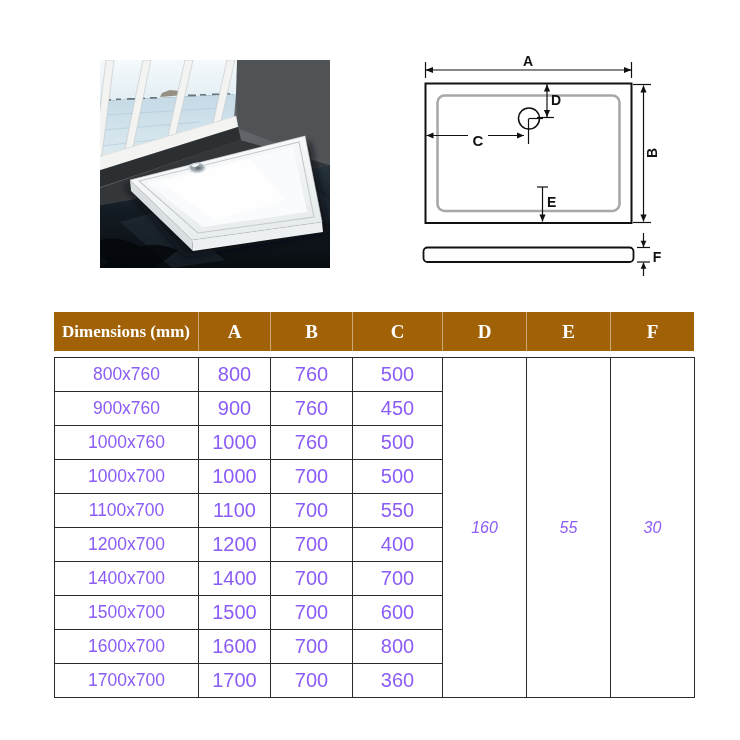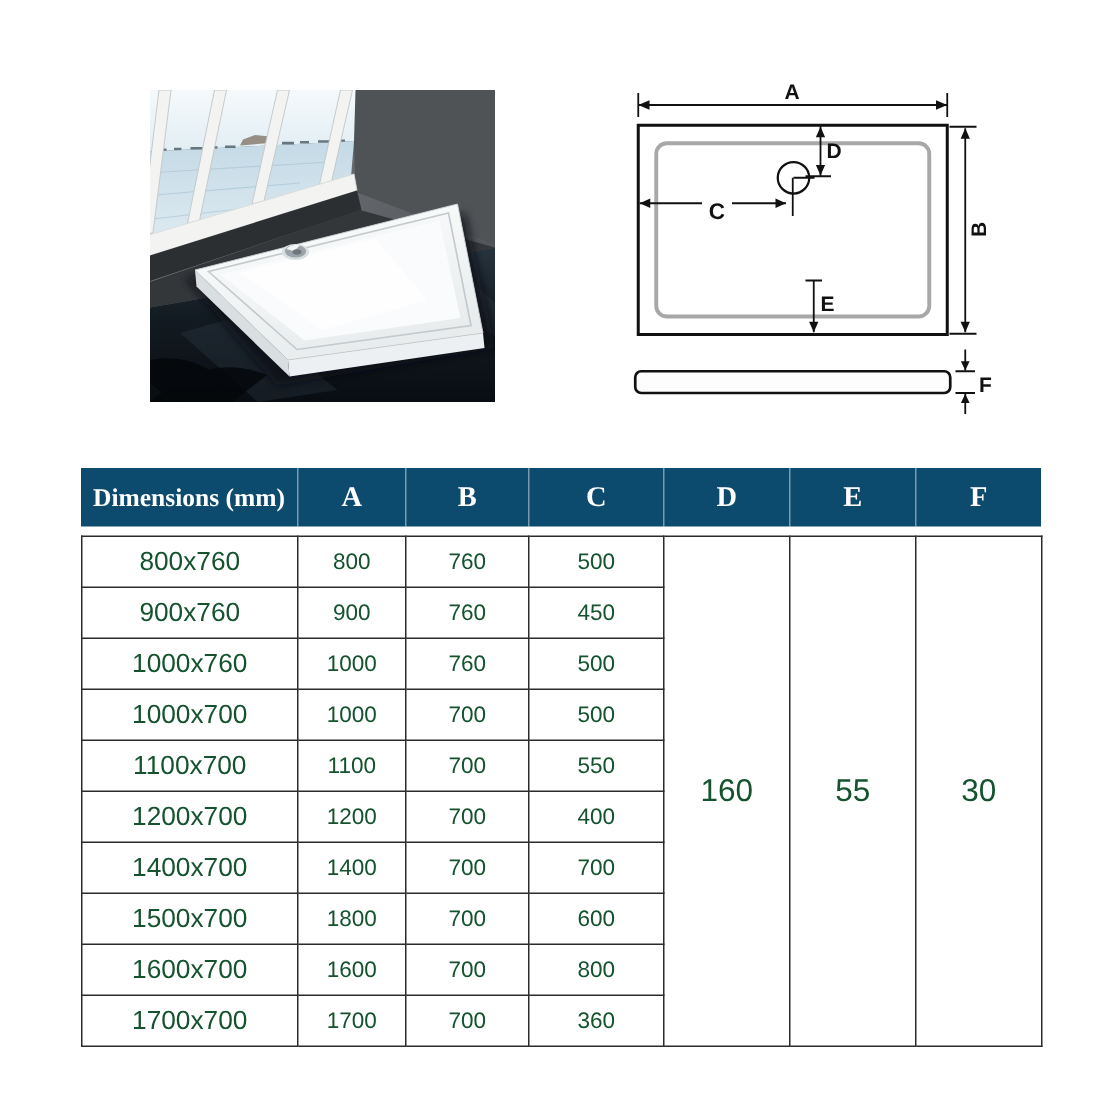--- a/index.html
+++ b/index.html
@@ -8,32 +8,32 @@
 
   
   #photo{position:absolute;left:100px;top:60px;width:230px;height:208px;}
 
   
   #diagram{position:absolute;left:405px;top:50px;width:275px;height:235px;}
   #diagram text{font-family:"Liberation Sans",sans-serif;font-weight:bold;fill:#111;}
 
   
   #spec-table{position:absolute;left:54px;top:312px;width:640px;}
-  .hdr{display:flex;height:39px;background:#0c4a6e;align-items:stretch;}
+  .hdr{display:flex;height:39px;background:#a16207;align-items:stretch;}
   .hdr .hcell{display:flex;align-items:center;justify-content:center;
       color:#fff;font-family:"Liberation Serif",serif;font-weight:bold;
       border-left:1px solid rgba(255,255,255,.45);box-sizing:border-box;}
   .hdr .hcell:first-child{border-left:none;font-size:17px;}
   .hdr .hcell.letter{font-size:19px;}
   .body-tbl{border-collapse:collapse;table-layout:fixed;width:640px;margin-top:6px;}
   .body-tbl td{border:1px solid #2b2b2b;text-align:center;vertical-align:middle;
-      height:31px;color:#14532d;background:#fff;}
+      height:31px;color:#8b5cf6;background:#fff;}
   td.size-cell{font-size:17.5px;}
-  td.num-cell{font-size:15px;}
-  td.merged-cell{font-size:21px;}
+  td.num-cell{font-size:20px;}
+  td.merged-cell{font-size:16px;font-style:italic;}
 </style>
 </head>
 <body>
 
 <div id="stage">
 
   <svg id="photo" viewBox="0 0 230 208" xmlns="http://www.w3.org/2000/svg">
     <defs>
       <linearGradient id="gWall" x1="0" y1="0" x2="1" y2="1">
         <stop offset="0" stop-color="#7d8083"></stop>
@@ -255,21 +255,21 @@
           <td class="num-cell">400</td>
         </tr>
         <tr>
           <td class="size-cell">1400x700</td>
           <td class="num-cell">1400</td>
           <td class="num-cell">700</td>
           <td class="num-cell">700</td>
         </tr>
         <tr>
           <td class="size-cell">1500x700</td>
-          <td class="num-cell">1800</td>
+          <td class="num-cell">1500</td>
           <td class="num-cell">700</td>
           <td class="num-cell">600</td>
         </tr>
         <tr>
           <td class="size-cell">1600x700</td>
           <td class="num-cell">1600</td>
           <td class="num-cell">700</td>
           <td class="num-cell">800</td>
         </tr>
         <tr>

